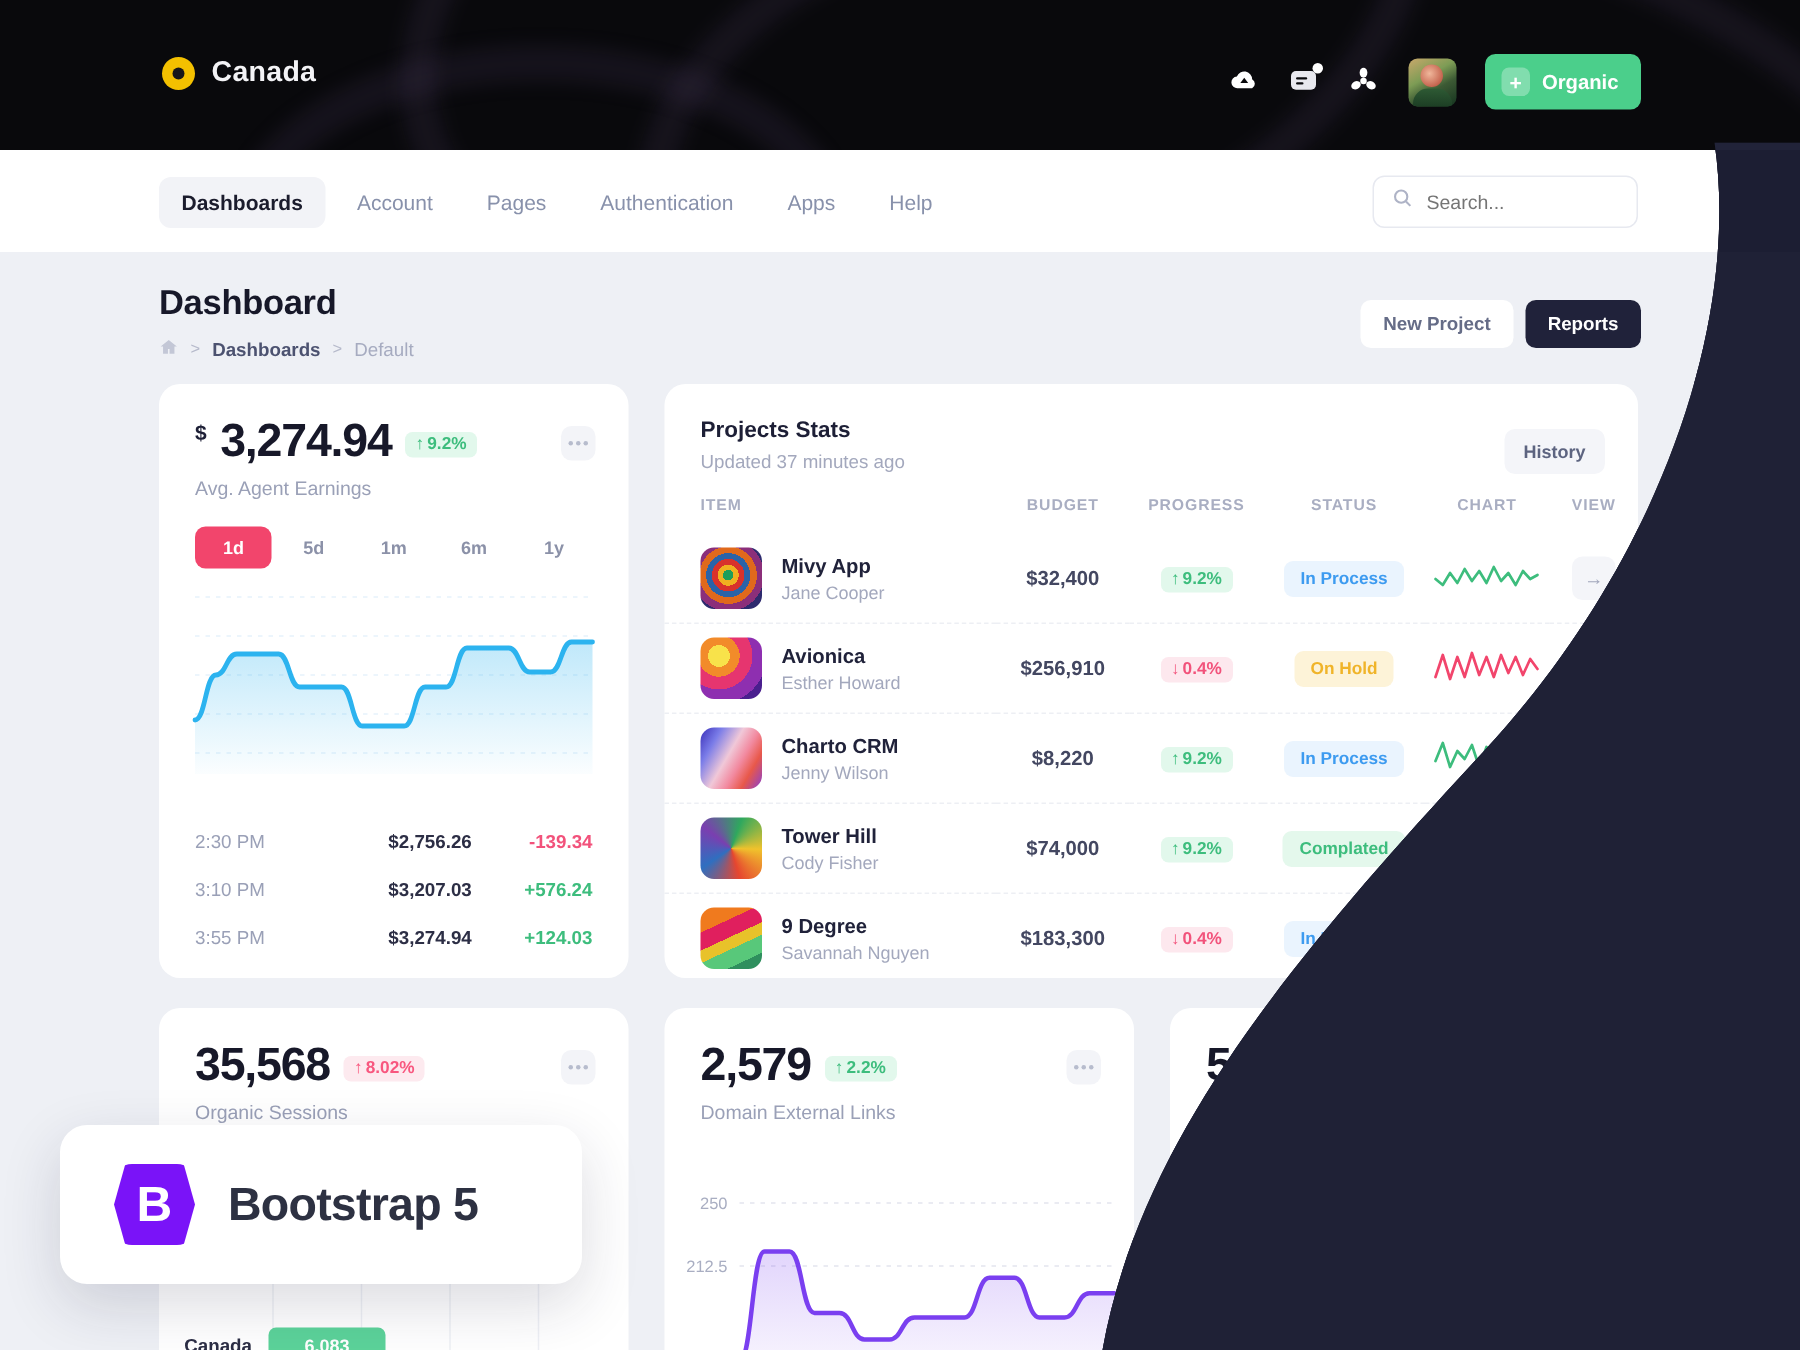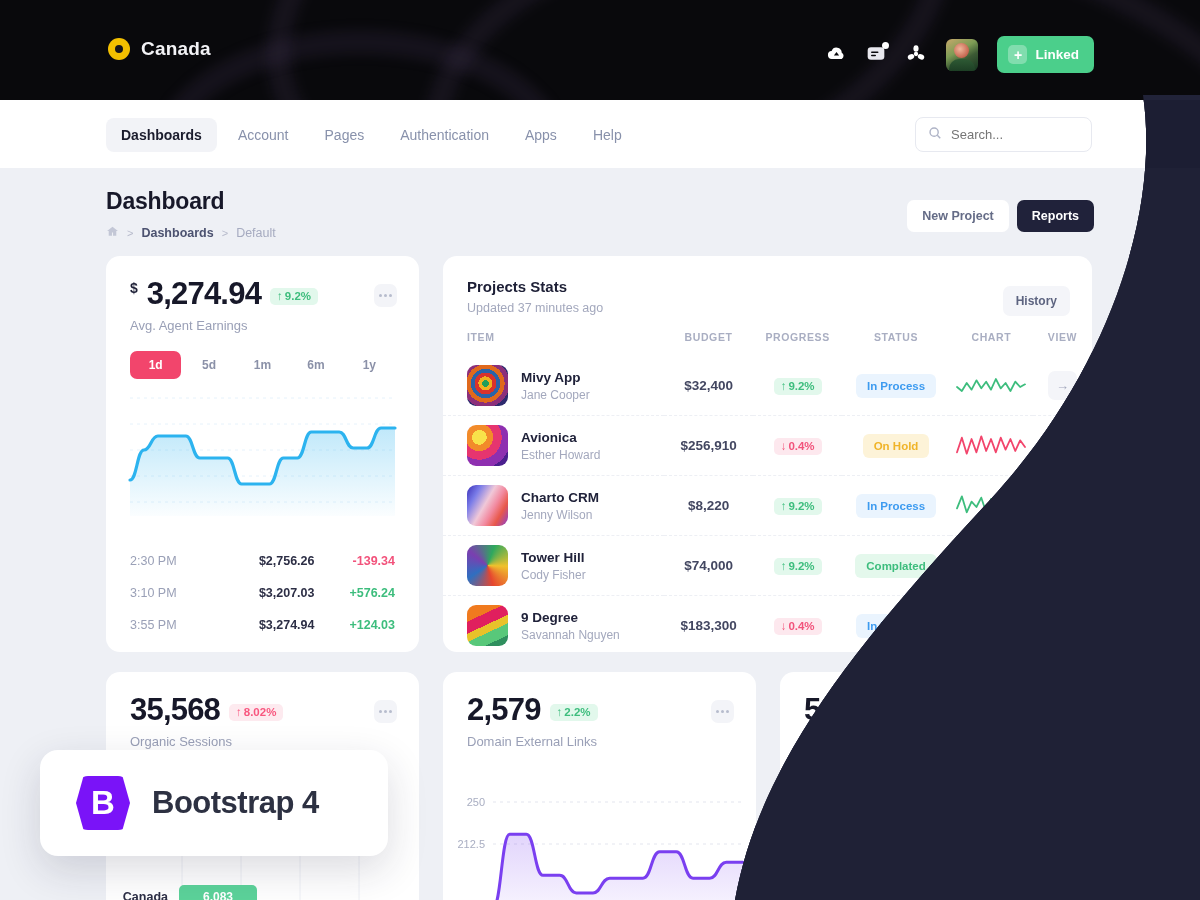--- a/index.html
+++ b/index.html
@@ -243,21 +243,21 @@
           <ellipse cx="18" cy="15.4" rx="4" ry="3.1" transform="rotate(28 18 15.4)"></ellipse>
           <ellipse cx="6" cy="15.4" rx="4" ry="3.1" transform="rotate(-28 6 15.4)"></ellipse>
         </svg>
     </span>
     <span class="avatar">
       <span class="body"></span>
         <span class="face"></span>
     </span>
     <button class="invite-btn">
       <span class="invite-plus">+</span>
-      <span>Linked</span>
+      <span>Organic</span>
     </button>
   </div>
 </div>
 
 <div class="navbar">
   <div class="nav-items">
     <div class="nav-item active">Dashboards</div>
     <div class="nav-item">Account</div>
     <div class="nav-item">Pages</div>
     <div class="nav-item">Authentication</div>
@@ -642,21 +642,21 @@
     <rect x="106" y="672" width="313" height="250" rx="14" fill="#262943"></rect>
     <rect x="106" y="256" width="313" height="396" rx="14" fill="#262943"></rect>
     <rect x="0" y="100" width="1200" height="68" fill="#1b1d31"></rect>
     <rect x="0" y="168" width="1200" height="88" fill="#1f2136"></rect>
     <rect x="0" y="652" width="1200" height="20" fill="#1f2136"></rect>
   </g>
 </svg>
 
 <div id="bootstrap-badge" style="z-index: 20;">
   <div class="bs-logo">B</div>
-  <div class="bs-text">Bootstrap 4</div>
+  <div class="bs-text">Bootstrap 5</div>
 </div>
 
 <div id="dark-clone" style="position: absolute; left: 0px; top: 0px; width: 1200px; height: 900px; z-index: 7; pointer-events: none; clip-path: path(&quot;M 1200 95 L 1200 900 L 735 900 C 760 760 860 640 990 500 C 1110 370 1160 210 1143 95 Z&quot;); background: transparent;">
     <div style="position: absolute; left: 0px; top: 168px; width: 1200px; height: 732px; background: rgb(31, 33, 54);"></div>
     <div style="position: absolute; left: 0px; top: 100px; width: 1200px; height: 68px; background: rgb(28, 30, 51);"></div>
     <div class="card" id="projects-card-dark" style="background: rgb(38, 42, 68);">
   <div class="pcard-head">
     <div class="pcard-title" style="color: rgb(240, 242, 248);">Projects Stats</div>
     <div class="pcard-sub" style="color: rgb(118, 124, 152);">Updated 37 minutes ago</div>
     <button class="history-btn" style="background: rgb(50, 54, 79); color: rgb(170, 176, 198);">History</button>

